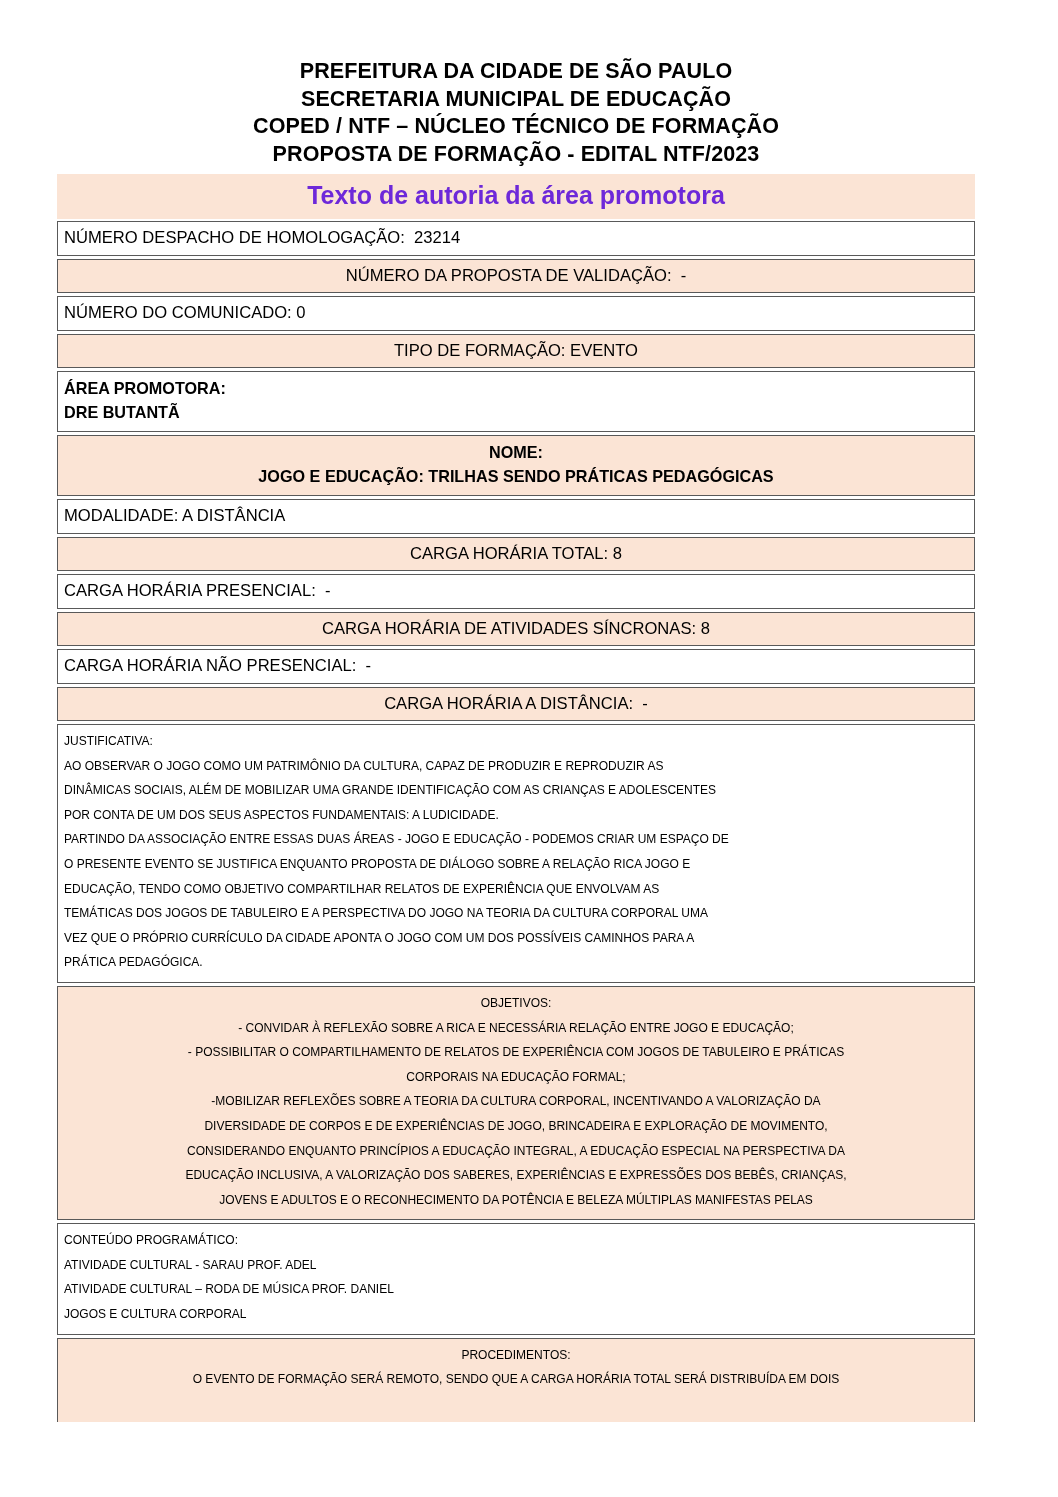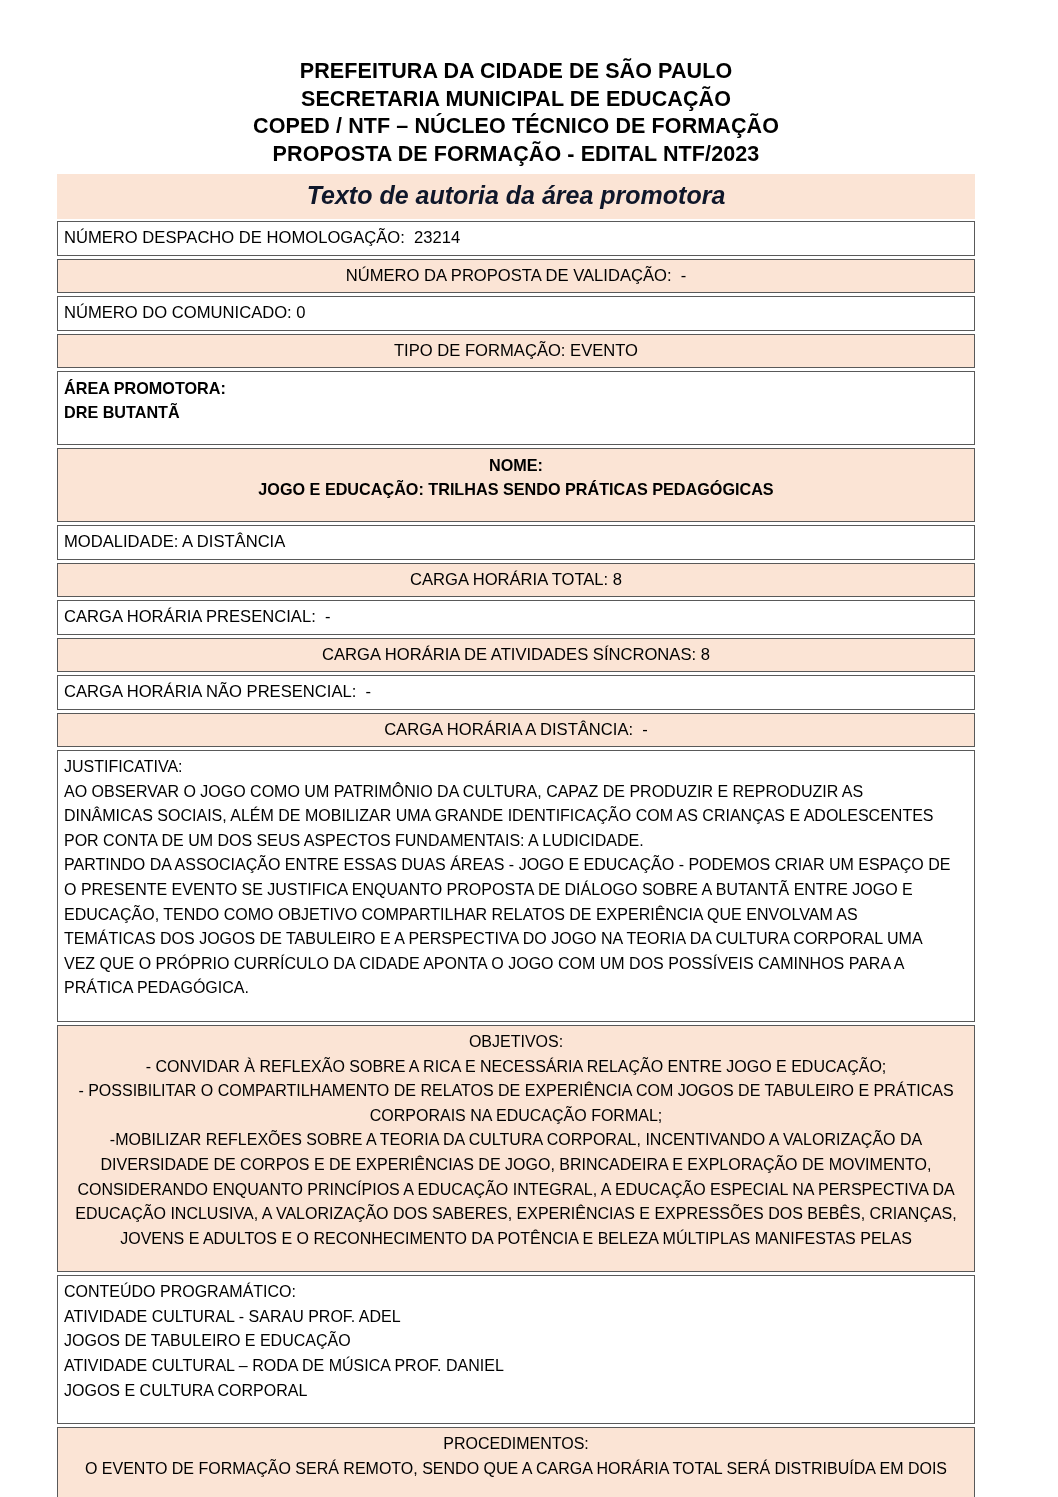--- a/index.html
+++ b/index.html
@@ -36,25 +36,24 @@
     margin: 6px auto 0 auto;
     width: 918px;
   }
   .banner {
     background: #fbe4d5;
     text-align: center;
     padding: 6px 0 9px 0;
     margin-bottom: 2px;
   }
   .banner-text {
-    color: #0f172a;
+    color: #6d28d9;
     font-size: 25px;
     font-weight: bold;
     line-height: 30px;
-    font-style: italic;
   }
   .row {
     border: 1px solid #595959;
     box-sizing: border-box;
     padding: 4px 6px 5px 6px;
     margin-bottom: 3px;
     background: #ffffff;
   }
   .row.shaded {
     background: #fbe4d5;
@@ -66,25 +65,25 @@
   .line {
     font-size: 16.6px;
     line-height: 23.5px;
     white-space: pre-wrap;
   }
   .row.bold .line {
     font-size: 16.2px;
     line-height: 24px;
   }
   .block .line {
-    font-size: 16px;
+    font-size: 12px;
     line-height: 24.6px;
   }
   .row.tall {
-    padding-bottom: 20px;
+    padding-bottom: 7px;
   }
   .row.clipped {
     border-bottom: none;
     padding-bottom: 30px;
   }
 </style>
 </head>
 <body>
 
 <div class="page">
@@ -138,41 +137,40 @@
         </div>
         <div class="row shaded">
           <div class="line">CARGA HORÁRIA A DISTÂNCIA:  -</div>
         </div>
         <div class="row block tall">
           <div class="line">JUSTIFICATIVA:</div>
           <div class="line">AO OBSERVAR O JOGO COMO UM PATRIMÔNIO DA CULTURA, CAPAZ DE PRODUZIR E REPRODUZIR AS</div>
           <div class="line">DINÂMICAS SOCIAIS, ALÉM DE MOBILIZAR UMA GRANDE IDENTIFICAÇÃO COM AS CRIANÇAS E ADOLESCENTES</div>
           <div class="line">POR CONTA DE UM DOS SEUS ASPECTOS FUNDAMENTAIS: A LUDICIDADE.</div>
           <div class="line">PARTINDO DA ASSOCIAÇÃO ENTRE ESSAS DUAS ÁREAS - JOGO E EDUCAÇÃO - PODEMOS CRIAR UM ESPAÇO DE</div>
-          <div class="line">O PRESENTE EVENTO SE JUSTIFICA ENQUANTO PROPOSTA DE DIÁLOGO SOBRE A BUTANTÃ ENTRE JOGO E</div>
+          <div class="line">O PRESENTE EVENTO SE JUSTIFICA ENQUANTO PROPOSTA DE DIÁLOGO SOBRE A RELAÇÃO RICA JOGO E</div>
           <div class="line">EDUCAÇÃO, TENDO COMO OBJETIVO COMPARTILHAR RELATOS DE EXPERIÊNCIA QUE ENVOLVAM AS</div>
           <div class="line">TEMÁTICAS DOS JOGOS DE TABULEIRO E A PERSPECTIVA DO JOGO NA TEORIA DA CULTURA CORPORAL UMA</div>
           <div class="line">VEZ QUE O PRÓPRIO CURRÍCULO DA CIDADE APONTA O JOGO COM UM DOS POSSÍVEIS CAMINHOS PARA A</div>
           <div class="line">PRÁTICA PEDAGÓGICA.</div>
         </div>
         <div class="row shaded block tall">
           <div class="line">OBJETIVOS:</div>
           <div class="line">- CONVIDAR À REFLEXÃO SOBRE A RICA E NECESSÁRIA RELAÇÃO ENTRE JOGO E EDUCAÇÃO;</div>
           <div class="line">- POSSIBILITAR O COMPARTILHAMENTO DE RELATOS DE EXPERIÊNCIA COM JOGOS DE TABULEIRO E PRÁTICAS</div>
           <div class="line">CORPORAIS NA EDUCAÇÃO FORMAL;</div>
           <div class="line">-MOBILIZAR REFLEXÕES SOBRE A TEORIA DA CULTURA CORPORAL, INCENTIVANDO A VALORIZAÇÃO DA</div>
           <div class="line">DIVERSIDADE DE CORPOS E DE EXPERIÊNCIAS DE JOGO, BRINCADEIRA E EXPLORAÇÃO DE MOVIMENTO,</div>
           <div class="line">CONSIDERANDO ENQUANTO PRINCÍPIOS A EDUCAÇÃO INTEGRAL, A EDUCAÇÃO ESPECIAL NA PERSPECTIVA DA</div>
           <div class="line">EDUCAÇÃO INCLUSIVA, A VALORIZAÇÃO DOS SABERES, EXPERIÊNCIAS E EXPRESSÕES DOS BEBÊS, CRIANÇAS,</div>
           <div class="line">JOVENS E ADULTOS E O RECONHECIMENTO DA POTÊNCIA E BELEZA MÚLTIPLAS MANIFESTAS PELAS</div>
         </div>
         <div class="row block tall">
           <div class="line">CONTEÚDO PROGRAMÁTICO:</div>
           <div class="line">ATIVIDADE CULTURAL - SARAU PROF. ADEL</div>
-          <div class="line">JOGOS DE TABULEIRO E EDUCAÇÃO</div>
           <div class="line">ATIVIDADE CULTURAL – RODA DE MÚSICA PROF. DANIEL</div>
           <div class="line">JOGOS E CULTURA CORPORAL</div>
         </div>
         <div class="row shaded block clipped tall">
           <div class="line">PROCEDIMENTOS:</div>
           <div class="line">O EVENTO DE FORMAÇÃO SERÁ REMOTO, SENDO QUE A CARGA HORÁRIA TOTAL SERÁ DISTRIBUÍDA EM DOIS</div>
         </div>
       </div>
   </div>
 

